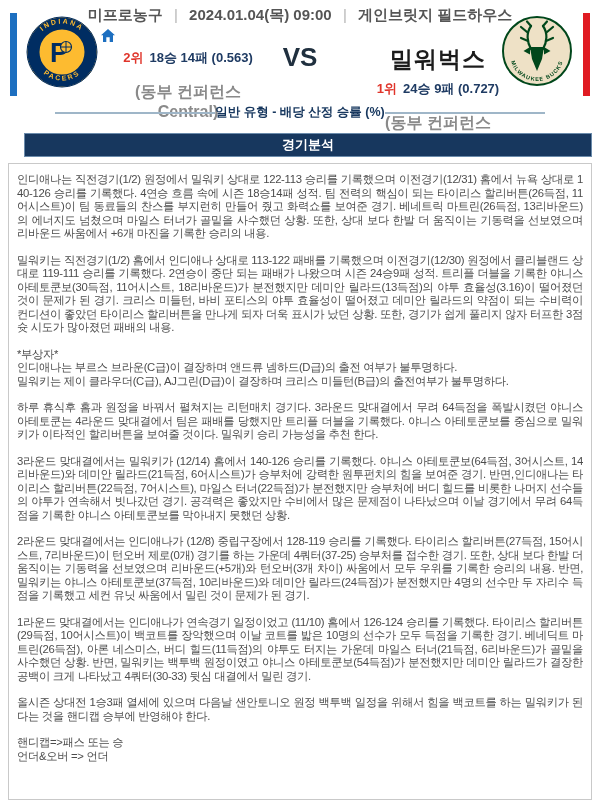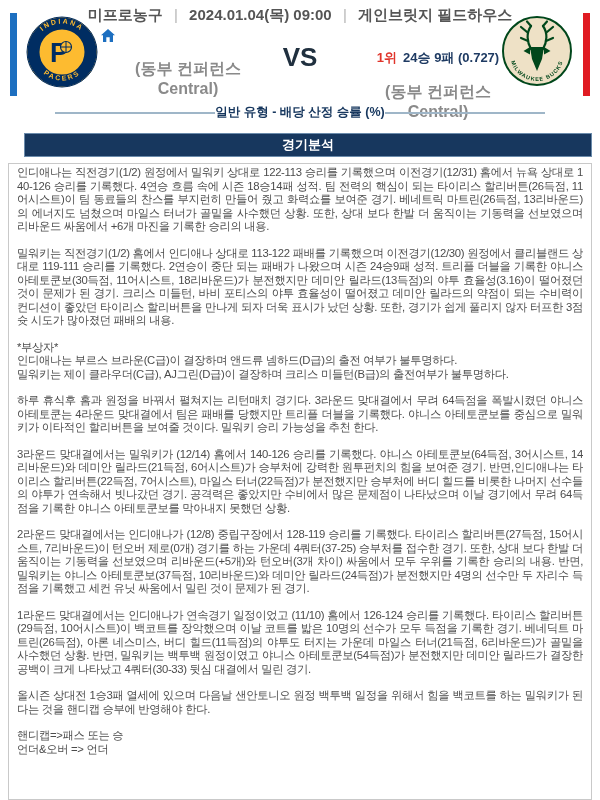--- a/index.html
+++ b/index.html
@@ -40,21 +40,21 @@
   .divider .line{flex:1;height:2px;background:var(--divider-line);}
   .divider .label{font-size:12.5px;font-weight:bold;color:var(--navy);white-space:nowrap;}
   .section-title{
     position:absolute;top:133px;left:8px;right:8px;height:22px;
     background:var(--navy);border:1px solid #6B8BAB;
     color:#fff;font-size:13px;font-weight:bold;text-align:center;line-height:22px;margin-left:16px;
   }
   .content{
     position:absolute;top:163px;left:8px;right:8px;bottom:0;
     border:1px solid var(--box-border);background:#fff;
-    padding:2px 8px;box-sizing:border-box;overflow:hidden;
+    padding:9px 8px;box-sizing:border-box;overflow:hidden;
   }
   .content p{
     margin:0 0 13px;font-size:11.3px;line-height:13.5px;
     color:var(--body-text);white-space:pre-line;text-align:justify;
     letter-spacing:-0.3px;word-break:break-all;
   }
   .arc-text{font-size:7px;font-weight:bold;fill:var(--pacers-gold);letter-spacing:2px;}
   .bucks-arc-text{font-size:5.5px;font-weight:bold;fill:var(--bucks-green);letter-spacing:1px;}
   .bucks-line{stroke:var(--bucks-green);stroke-width:2.2;fill:none;stroke-linecap:round;}
 </style>
@@ -105,26 +105,30 @@
   </svg>
 </div>
 
 <div class="home-icon">
   <svg width="16" height="15" viewBox="0 0 16 15">
     <path d="M8 1 L15 7.2 H13 V14 H9.7 V9.2 H6.3 V14 H3 V7.2 H1 Z" fill="var(--bar-blue)"></path>
   </svg>
 </div>
 
 <div class="team-block team-home">
+  <div class="team-record">
+    <span class="rank">2위</span><span>18승 14패 (0.563)</span>
+  </div>
   <div class="team-conf">(동부 컨퍼런스 Central)</div>
 </div>
 
 <div class="vs">VS</div>
 
 <div class="team-block team-away">
+  <div class="team-name">밀워벅스</div>
   <div class="team-record">
     <span class="rank">1위</span><span>24승 9패 (0.727)</span>
   </div>
   <div class="team-conf">(동부 컨퍼런스 Central)</div>
 </div>
 
 <div class="divider">
   <span class="line"></span>
   <span class="label">일반 유형 - 배당 산정 승률 (%)</span>
   <span class="line"></span>

